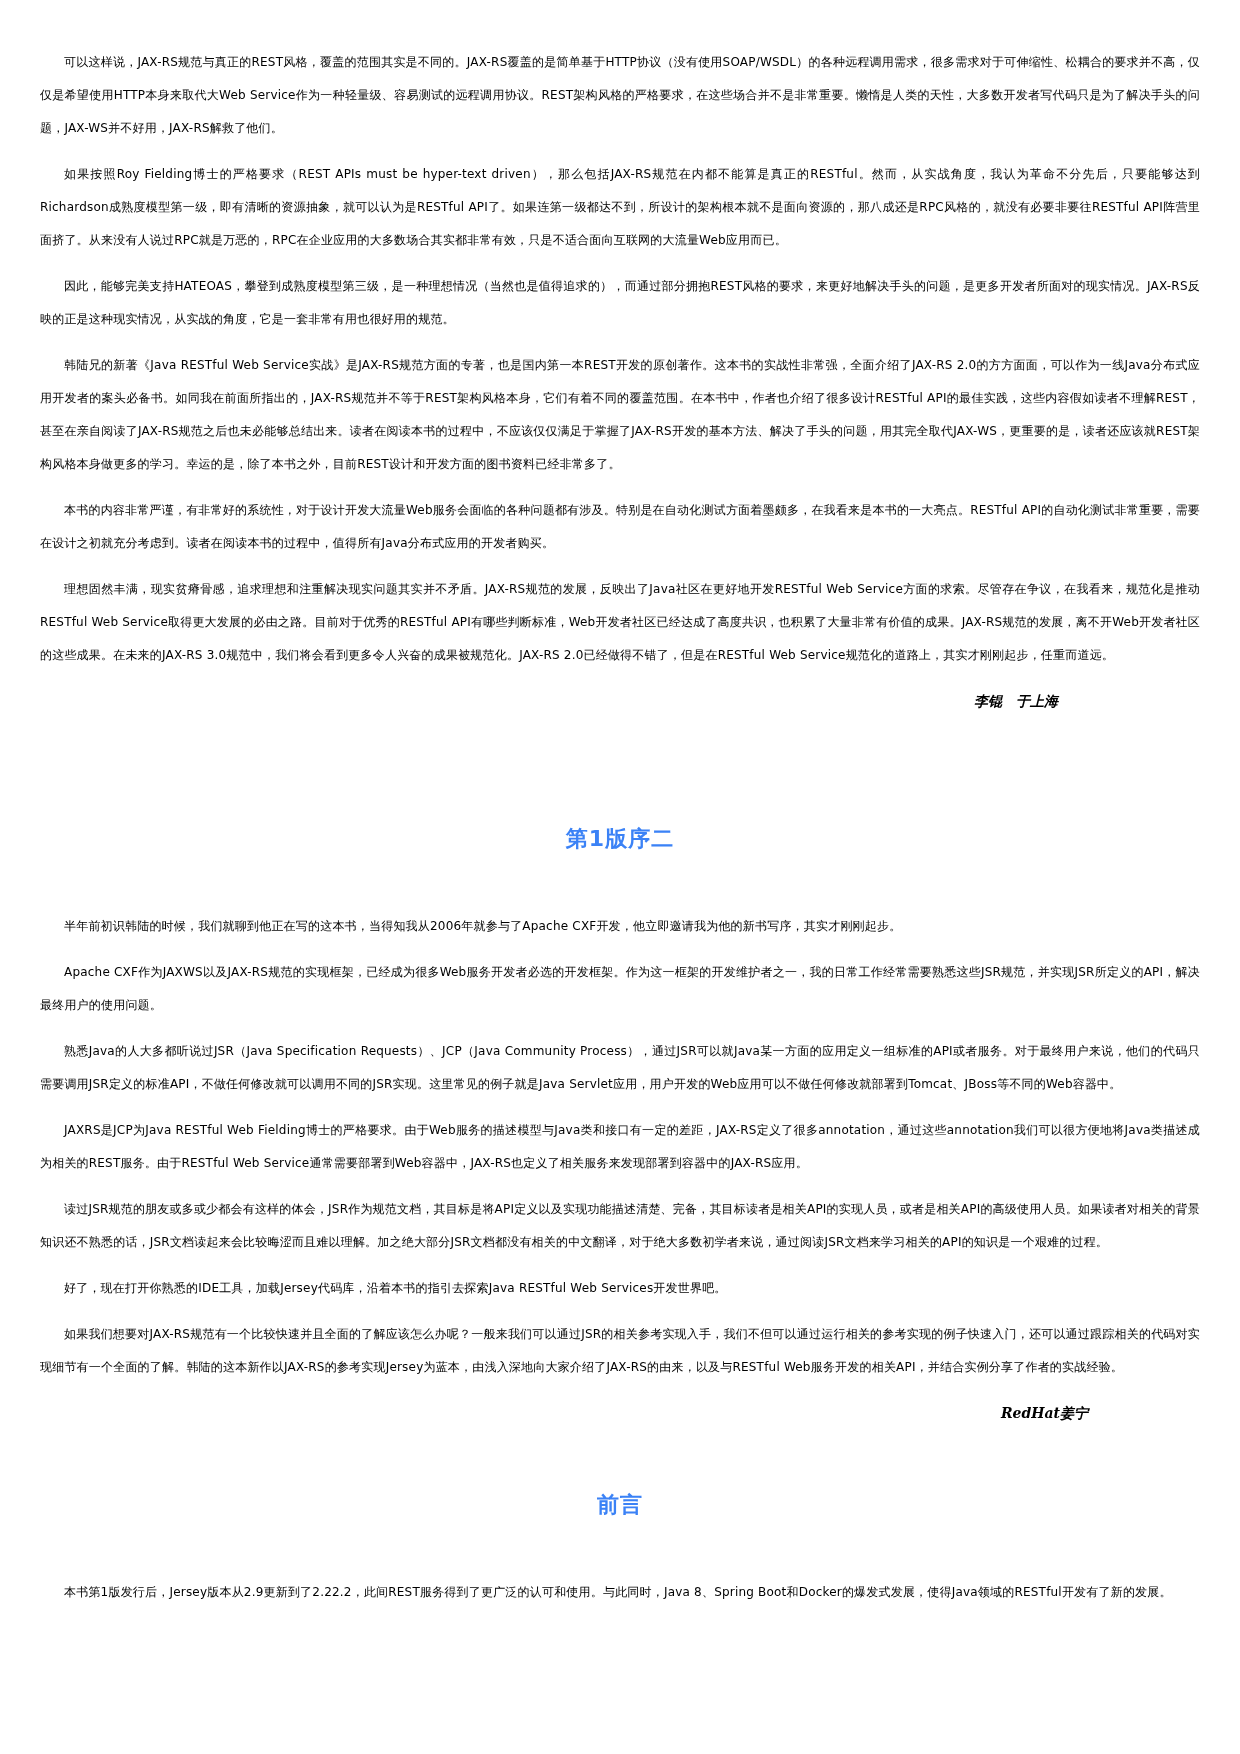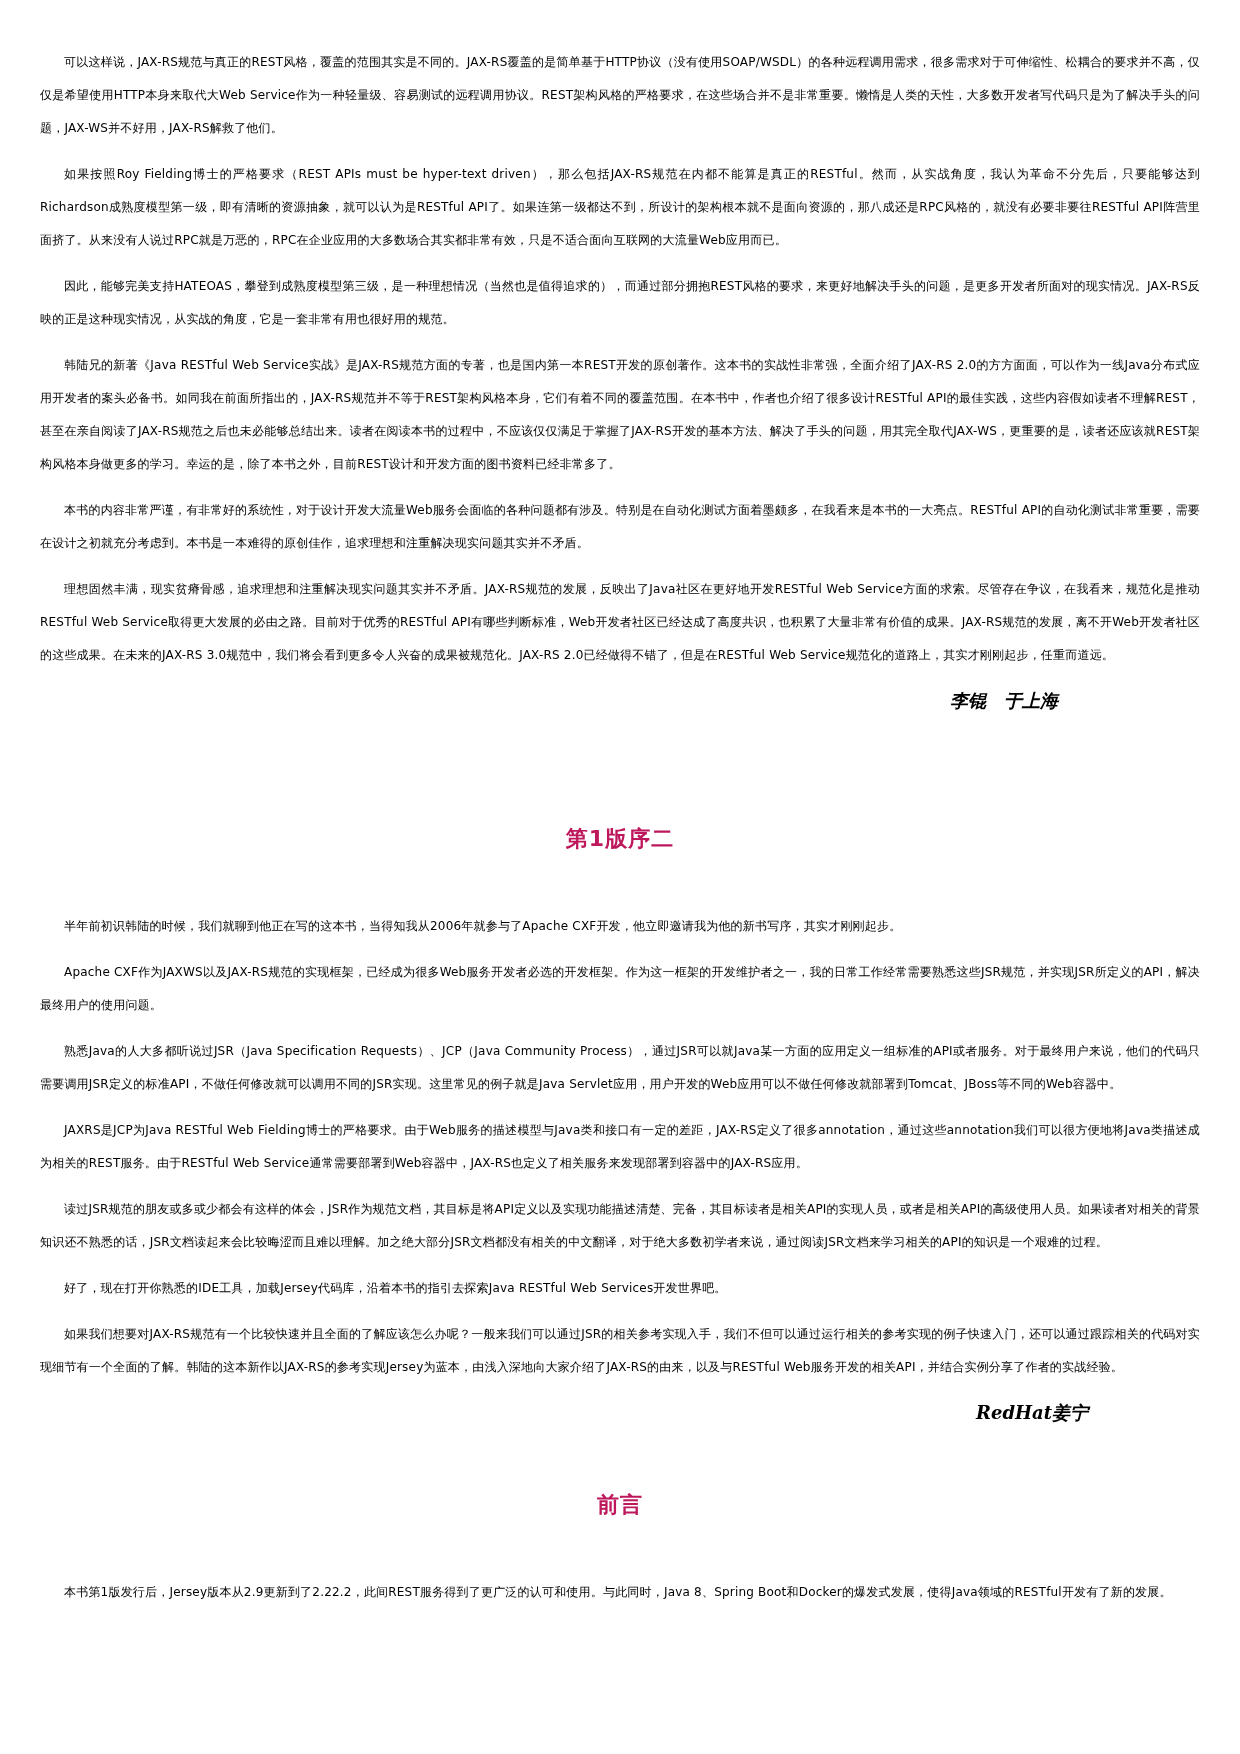--- a/index.html
+++ b/index.html
@@ -25,52 +25,52 @@
   .para {
     font-size: 12px;
     line-height: 33px;
     text-align: justify;
     text-indent: 2em;
     margin: 0 0 13px 0;
     font-weight: 500;
     letter-spacing: 0.2px;
   }
   .signature {
-    font-size: 18px;
+    font-size: 14px;
     line-height: 30px;
     text-align: right;
     font-style: italic;
     font-family: "DejaVu Serif", "Liberation Serif", serif;
     font-weight: bold;
     margin: 14px 0 0 0;
   }
   .sig-1 { padding-right: 142px; }
   .sig-2 { padding-right: 112px; }
   .big-heading {
     font-size: 22px;
     font-weight: bold;
-    color: #be185d;
+    color: #3b82f6;
     text-align: center;
     margin: 108px 0 56px 0;
     letter-spacing: 1px;
   }
   .big-heading.foreword { margin-top: 62px; }
   .section { margin: 0; }
 </style>
 </head>
 <body>
 
 <div class="page">
 
   <div class="section">
     <p class="para">可以这样说，JAX-RS规范与真正的REST风格，覆盖的范围其实是不同的。JAX-RS覆盖的是简单基于HTTP协议（没有使用SOAP/WSDL）的各种远程调用需求，很多需求对于可伸缩性、松耦合的要求并不高，仅仅是希望使用HTTP本身来取代大Web Service作为一种轻量级、容易测试的远程调用协议。REST架构风格的严格要求，在这些场合并不是非常重要。懒惰是人类的天性，大多数开发者写代码只是为了解决手头的问题，JAX-WS并不好用，JAX-RS解救了他们。</p>
     <p class="para">如果按照Roy Fielding博士的严格要求（REST APIs must be hyper-text driven），那么包括JAX-RS规范在内都不能算是真正的RESTful。然而，从实战角度，我认为革命不分先后，只要能够达到Richardson成熟度模型第一级，即有清晰的资源抽象，就可以认为是RESTful API了。如果连第一级都达不到，所设计的架构根本就不是面向资源的，那八成还是RPC风格的，就没有必要非要往RESTful API阵营里面挤了。从来没有人说过RPC就是万恶的，RPC在企业应用的大多数场合其实都非常有效，只是不适合面向互联网的大流量Web应用而已。</p>
     <p class="para">因此，能够完美支持HATEOAS，攀登到成熟度模型第三级，是一种理想情况（当然也是值得追求的），而通过部分拥抱REST风格的要求，来更好地解决手头的问题，是更多开发者所面对的现实情况。JAX-RS反映的正是这种现实情况，从实战的角度，它是一套非常有用也很好用的规范。</p>
     <p class="para">韩陆兄的新著《Java RESTful Web Service实战》是JAX-RS规范方面的专著，也是国内第一本REST开发的原创著作。这本书的实战性非常强，全面介绍了JAX-RS 2.0的方方面面，可以作为一线Java分布式应用开发者的案头必备书。如同我在前面所指出的，JAX-RS规范并不等于REST架构风格本身，它们有着不同的覆盖范围。在本书中，作者也介绍了很多设计RESTful API的最佳实践，这些内容假如读者不理解REST，甚至在亲自阅读了JAX-RS规范之后也未必能够总结出来。读者在阅读本书的过程中，不应该仅仅满足于掌握了JAX-RS开发的基本方法、解决了手头的问题，用其完全取代JAX-WS，更重要的是，读者还应该就REST架构风格本身做更多的学习。幸运的是，除了本书之外，目前REST设计和开发方面的图书资料已经非常多了。</p>
-    <p class="para">本书的内容非常严谨，有非常好的系统性，对于设计开发大流量Web服务会面临的各种问题都有涉及。特别是在自动化测试方面着墨颇多，在我看来是本书的一大亮点。RESTful API的自动化测试非常重要，需要在设计之初就充分考虑到。本书是一本难得的原创佳作，追求理想和注重解决现实问题其实并不矛盾。</p>
+    <p class="para">本书的内容非常严谨，有非常好的系统性，对于设计开发大流量Web服务会面临的各种问题都有涉及。特别是在自动化测试方面着墨颇多，在我看来是本书的一大亮点。RESTful API的自动化测试非常重要，需要在设计之初就充分考虑到。读者在阅读本书的过程中，值得所有Java分布式应用的开发者购买。</p>
     <p class="para">理想固然丰满，现实贫瘠骨感，追求理想和注重解决现实问题其实并不矛盾。JAX-RS规范的发展，反映出了Java社区在更好地开发RESTful Web Service方面的求索。尽管存在争议，在我看来，规范化是推动RESTful Web Service取得更大发展的必由之路。目前对于优秀的RESTful API有哪些判断标准，Web开发者社区已经达成了高度共识，也积累了大量非常有价值的成果。JAX-RS规范的发展，离不开Web开发者社区的这些成果。在未来的JAX-RS 3.0规范中，我们将会看到更多令人兴奋的成果被规范化。JAX-RS 2.0已经做得不错了，但是在RESTful Web Service规范化的道路上，其实才刚刚起步，任重而道远。</p>
     <p class="signature sig-1">李锟　于上海</p>
   </div>
 
   <div class="section">
     <h1 class="big-heading">第1版序二</h1>
     <p class="para">半年前初识韩陆的时候，我们就聊到他正在写的这本书，当得知我从2006年就参与了Apache CXF开发，他立即邀请我为他的新书写序，其实才刚刚起步。</p>
     <p class="para">Apache CXF作为JAXWS以及JAX-RS规范的实现框架，已经成为很多Web服务开发者必选的开发框架。作为这一框架的开发维护者之一，我的日常工作经常需要熟悉这些JSR规范，并实现JSR所定义的API，解决最终用户的使用问题。</p>
     <p class="para">熟悉Java的人大多都听说过JSR（Java Specification Requests）、JCP（Java Community Process），通过JSR可以就Java某一方面的应用定义一组标准的API或者服务。对于最终用户来说，他们的代码只需要调用JSR定义的标准API，不做任何修改就可以调用不同的JSR实现。这里常见的例子就是Java Servlet应用，用户开发的Web应用可以不做任何修改就部署到Tomcat、JBoss等不同的Web容器中。</p>
     <p class="para">JAXRS是JCP为Java RESTful Web Fielding博士的严格要求。由于Web服务的描述模型与Java类和接口有一定的差距，JAX-RS定义了很多annotation，通过这些annotation我们可以很方便地将Java类描述成为相关的REST服务。由于RESTful Web Service通常需要部署到Web容器中，JAX-RS也定义了相关服务来发现部署到容器中的JAX-RS应用。</p>

